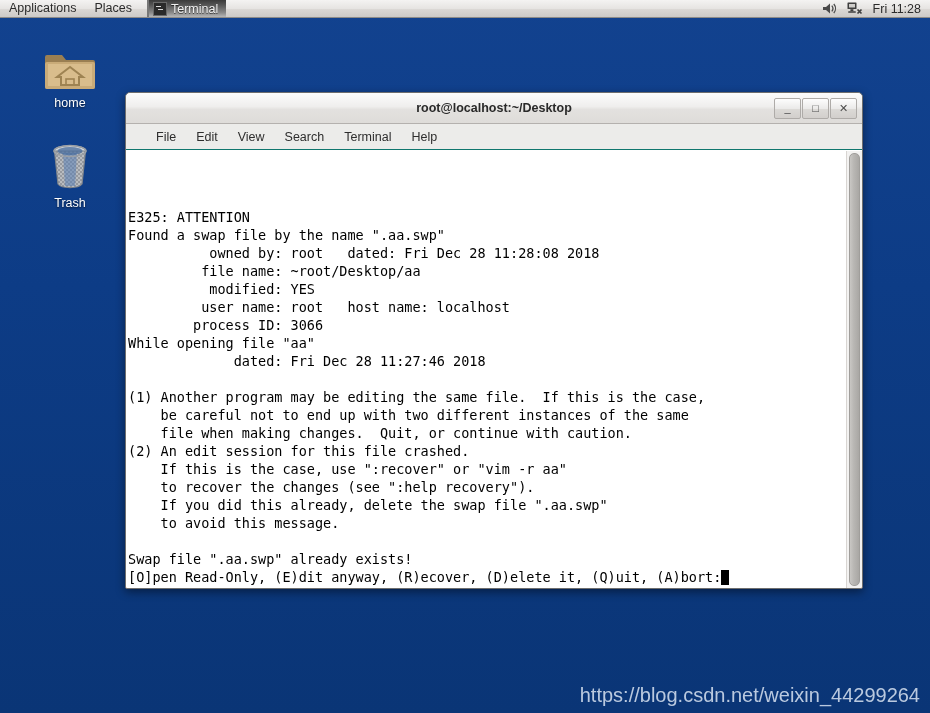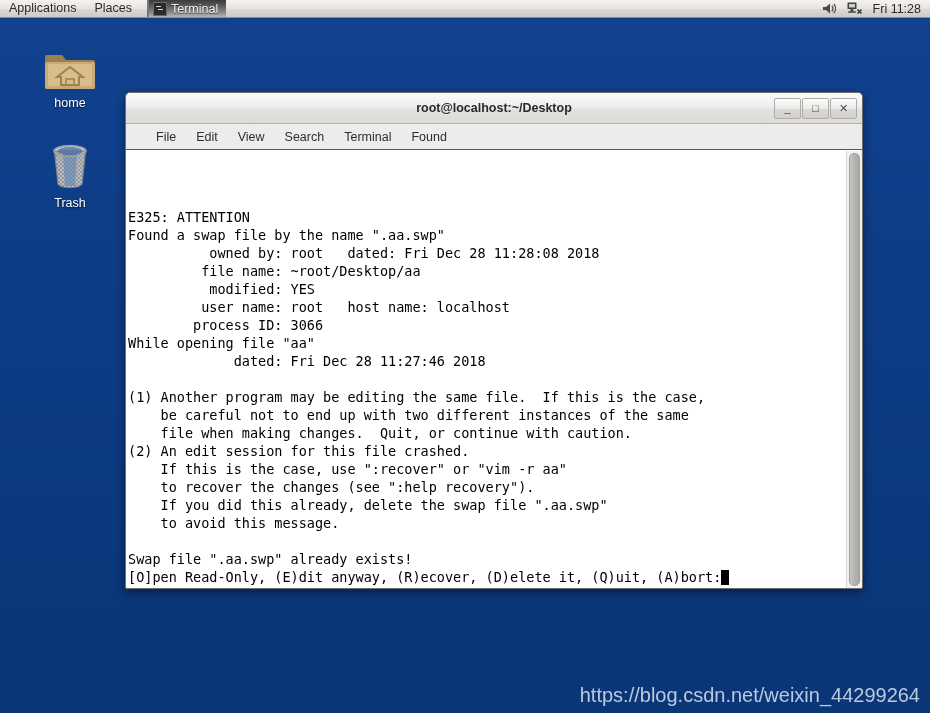--- a/index.html
+++ b/index.html
@@ -327,21 +327,21 @@
         <div class="wc-btn">✕</div>
       </div>
     </div>
 
     <div id="menu-bar">
       <div class="menu-item">File</div>
       <div class="menu-item">Edit</div>
       <div class="menu-item">View</div>
       <div class="menu-item">Search</div>
       <div class="menu-item">Terminal</div>
-      <div class="menu-item">Found</div>
+      <div class="menu-item">Help</div>
     </div>
 
     <div id="terminal-body">
       <div id="term-screen">
         <div id="term-lines"><div class="term-line"></div><div class="term-line"></div><div class="term-line">E325: ATTENTION</div><div class="term-line">Found a swap file by the name ".aa.swp"</div><div class="term-line">          owned by: root   dated: Fri Dec 28 11:28:08 2018</div><div class="term-line">         file name: ~root/Desktop/aa</div><div class="term-line">          modified: YES</div><div class="term-line">         user name: root   host name: localhost</div><div class="term-line">        process ID: 3066</div><div class="term-line">While opening file "aa"</div><div class="term-line">             dated: Fri Dec 28 11:27:46 2018</div><div class="term-line"></div><div class="term-line">(1) Another program may be editing the same file.  If this is the case,</div><div class="term-line">    be careful not to end up with two different instances of the same</div><div class="term-line">    file when making changes.  Quit, or continue with caution.</div><div class="term-line">(2) An edit session for this file crashed.</div><div class="term-line">    If this is the case, use ":recover" or "vim -r aa"</div><div class="term-line">    to recover the changes (see ":help recovery").</div><div class="term-line">    If you did this already, delete the swap file ".aa.swp"</div><div class="term-line">    to avoid this message.</div><div class="term-line"></div><div class="term-line">Swap file ".aa.swp" already exists!</div><div class="term-line"><span>[O]pen Read-Only, (E)dit anyway, (R)ecover, (D)elete it, (Q)uit, (A)bort:</span><span class="cursor-block"></span></div></div>
       </div>
       <div id="term-scrollbar">
         <div id="term-thumb"></div>
       </div>
     </div>

